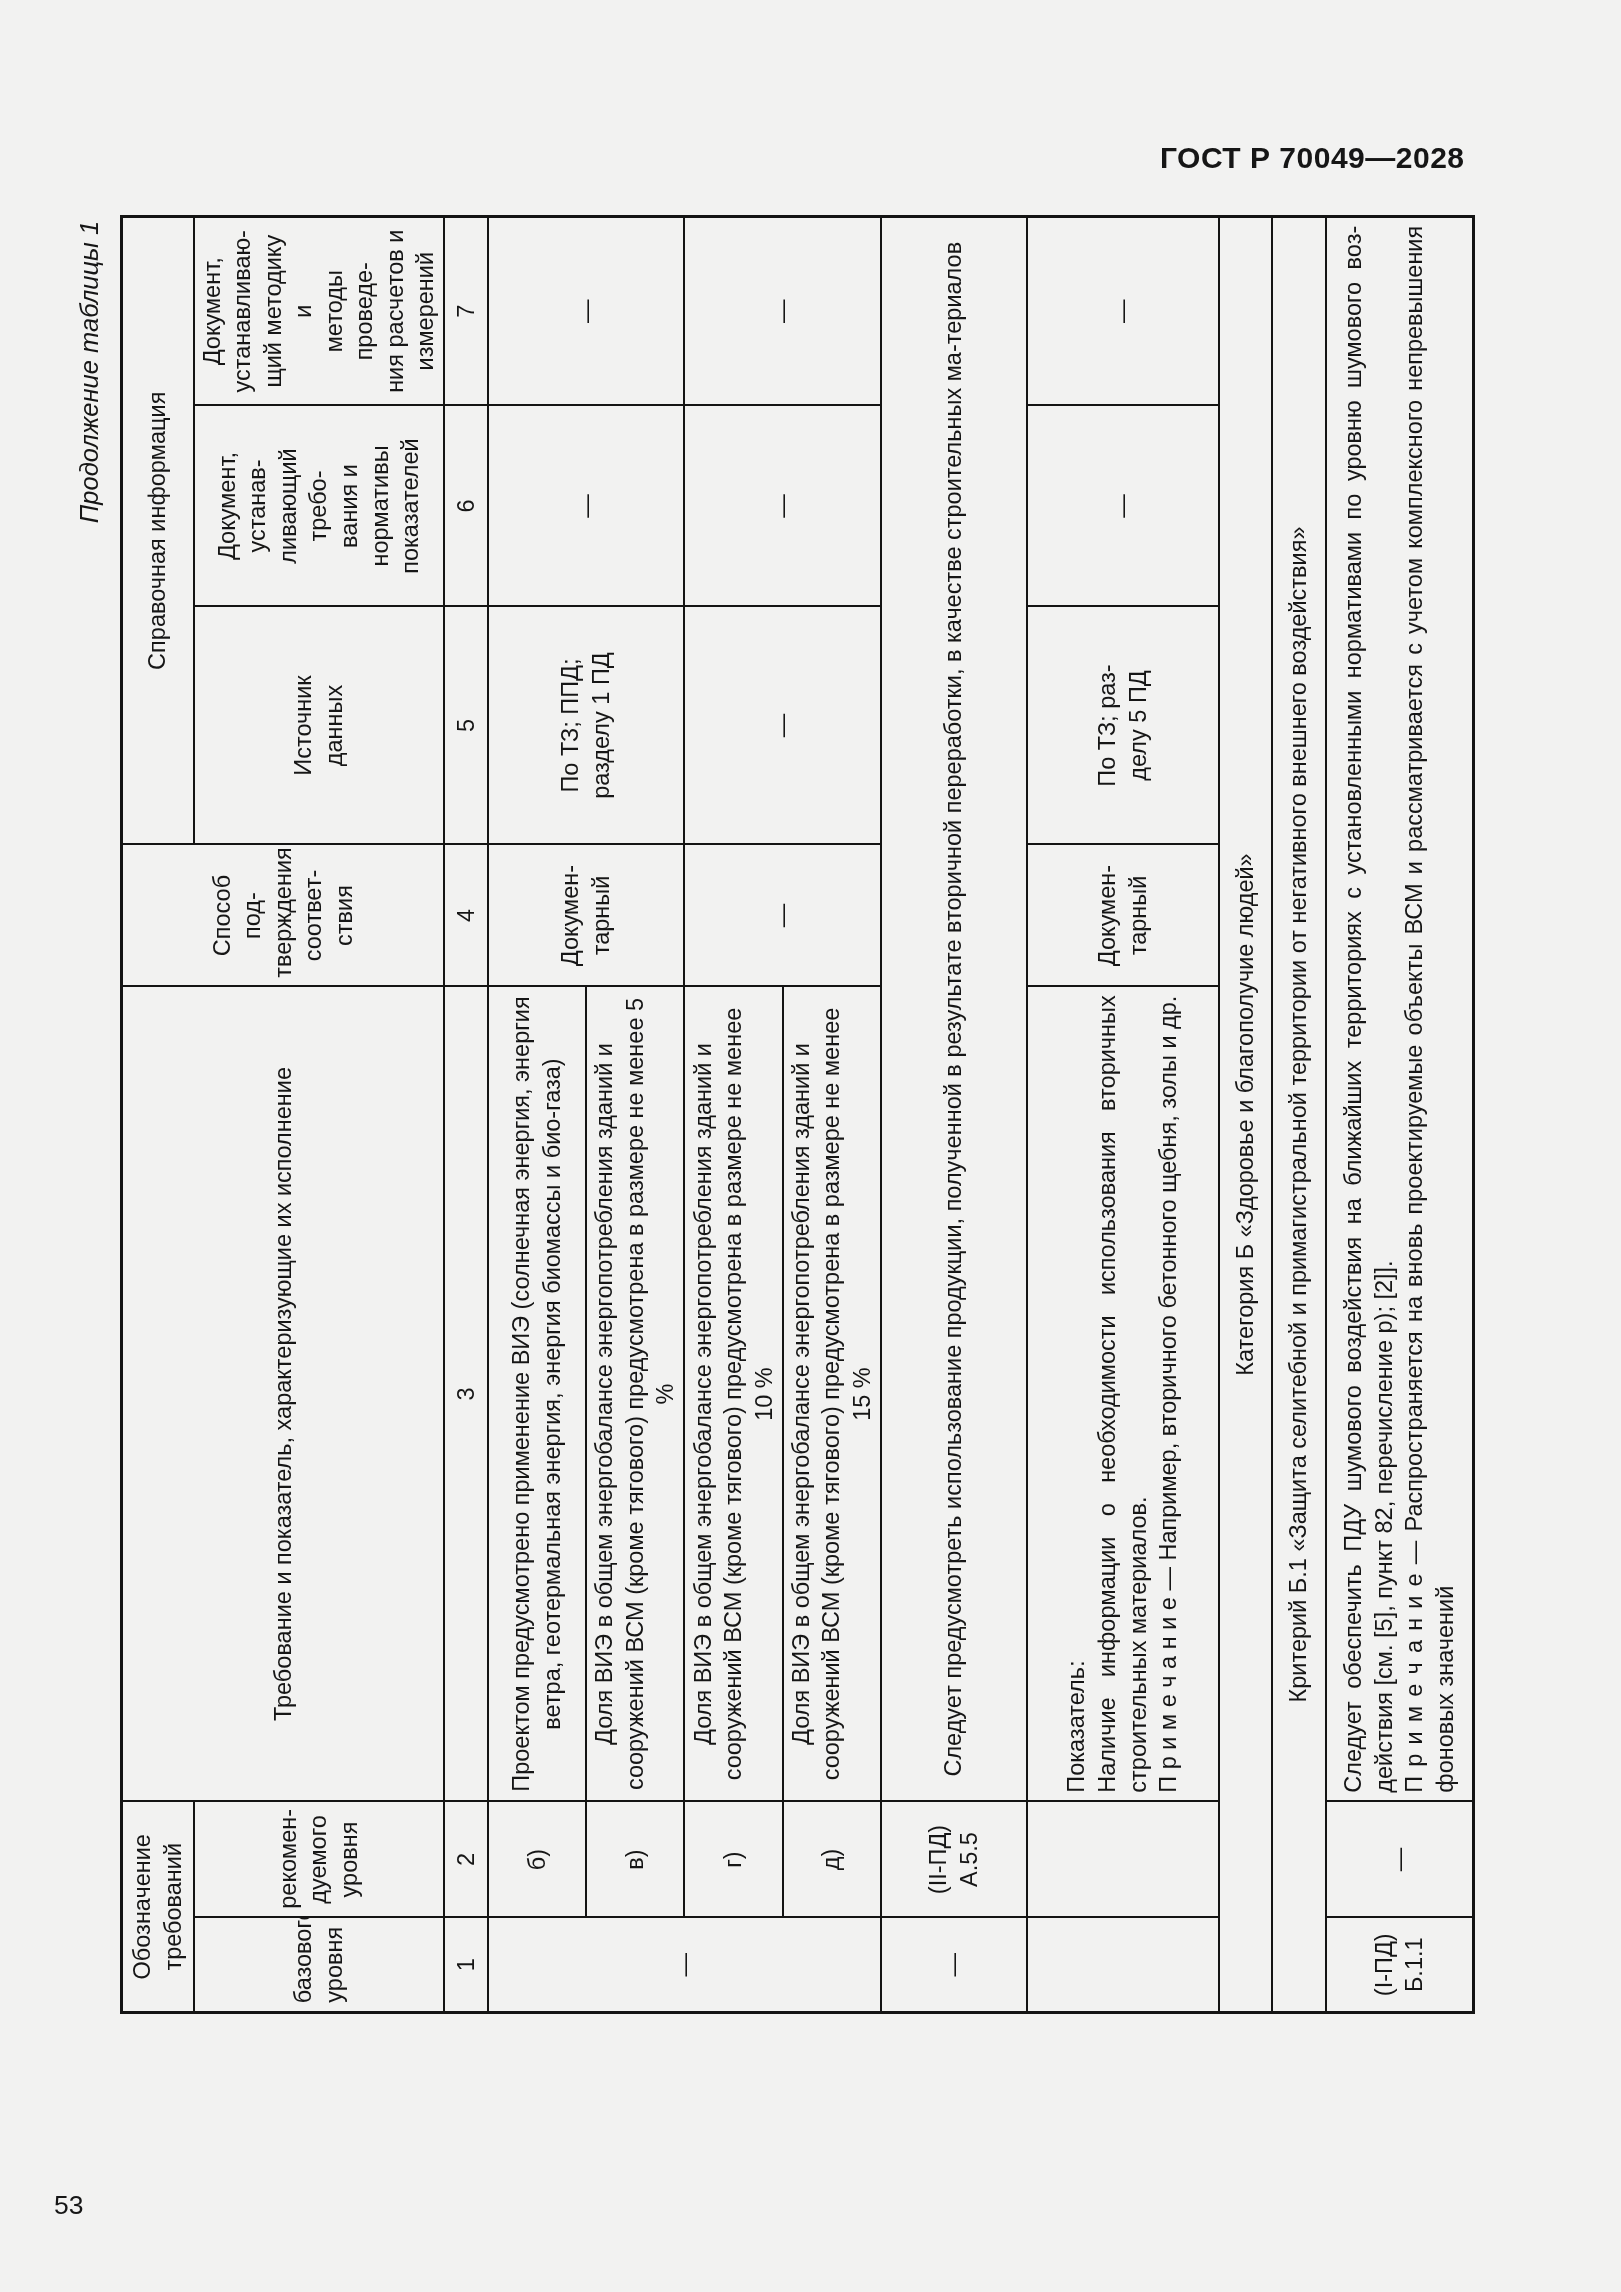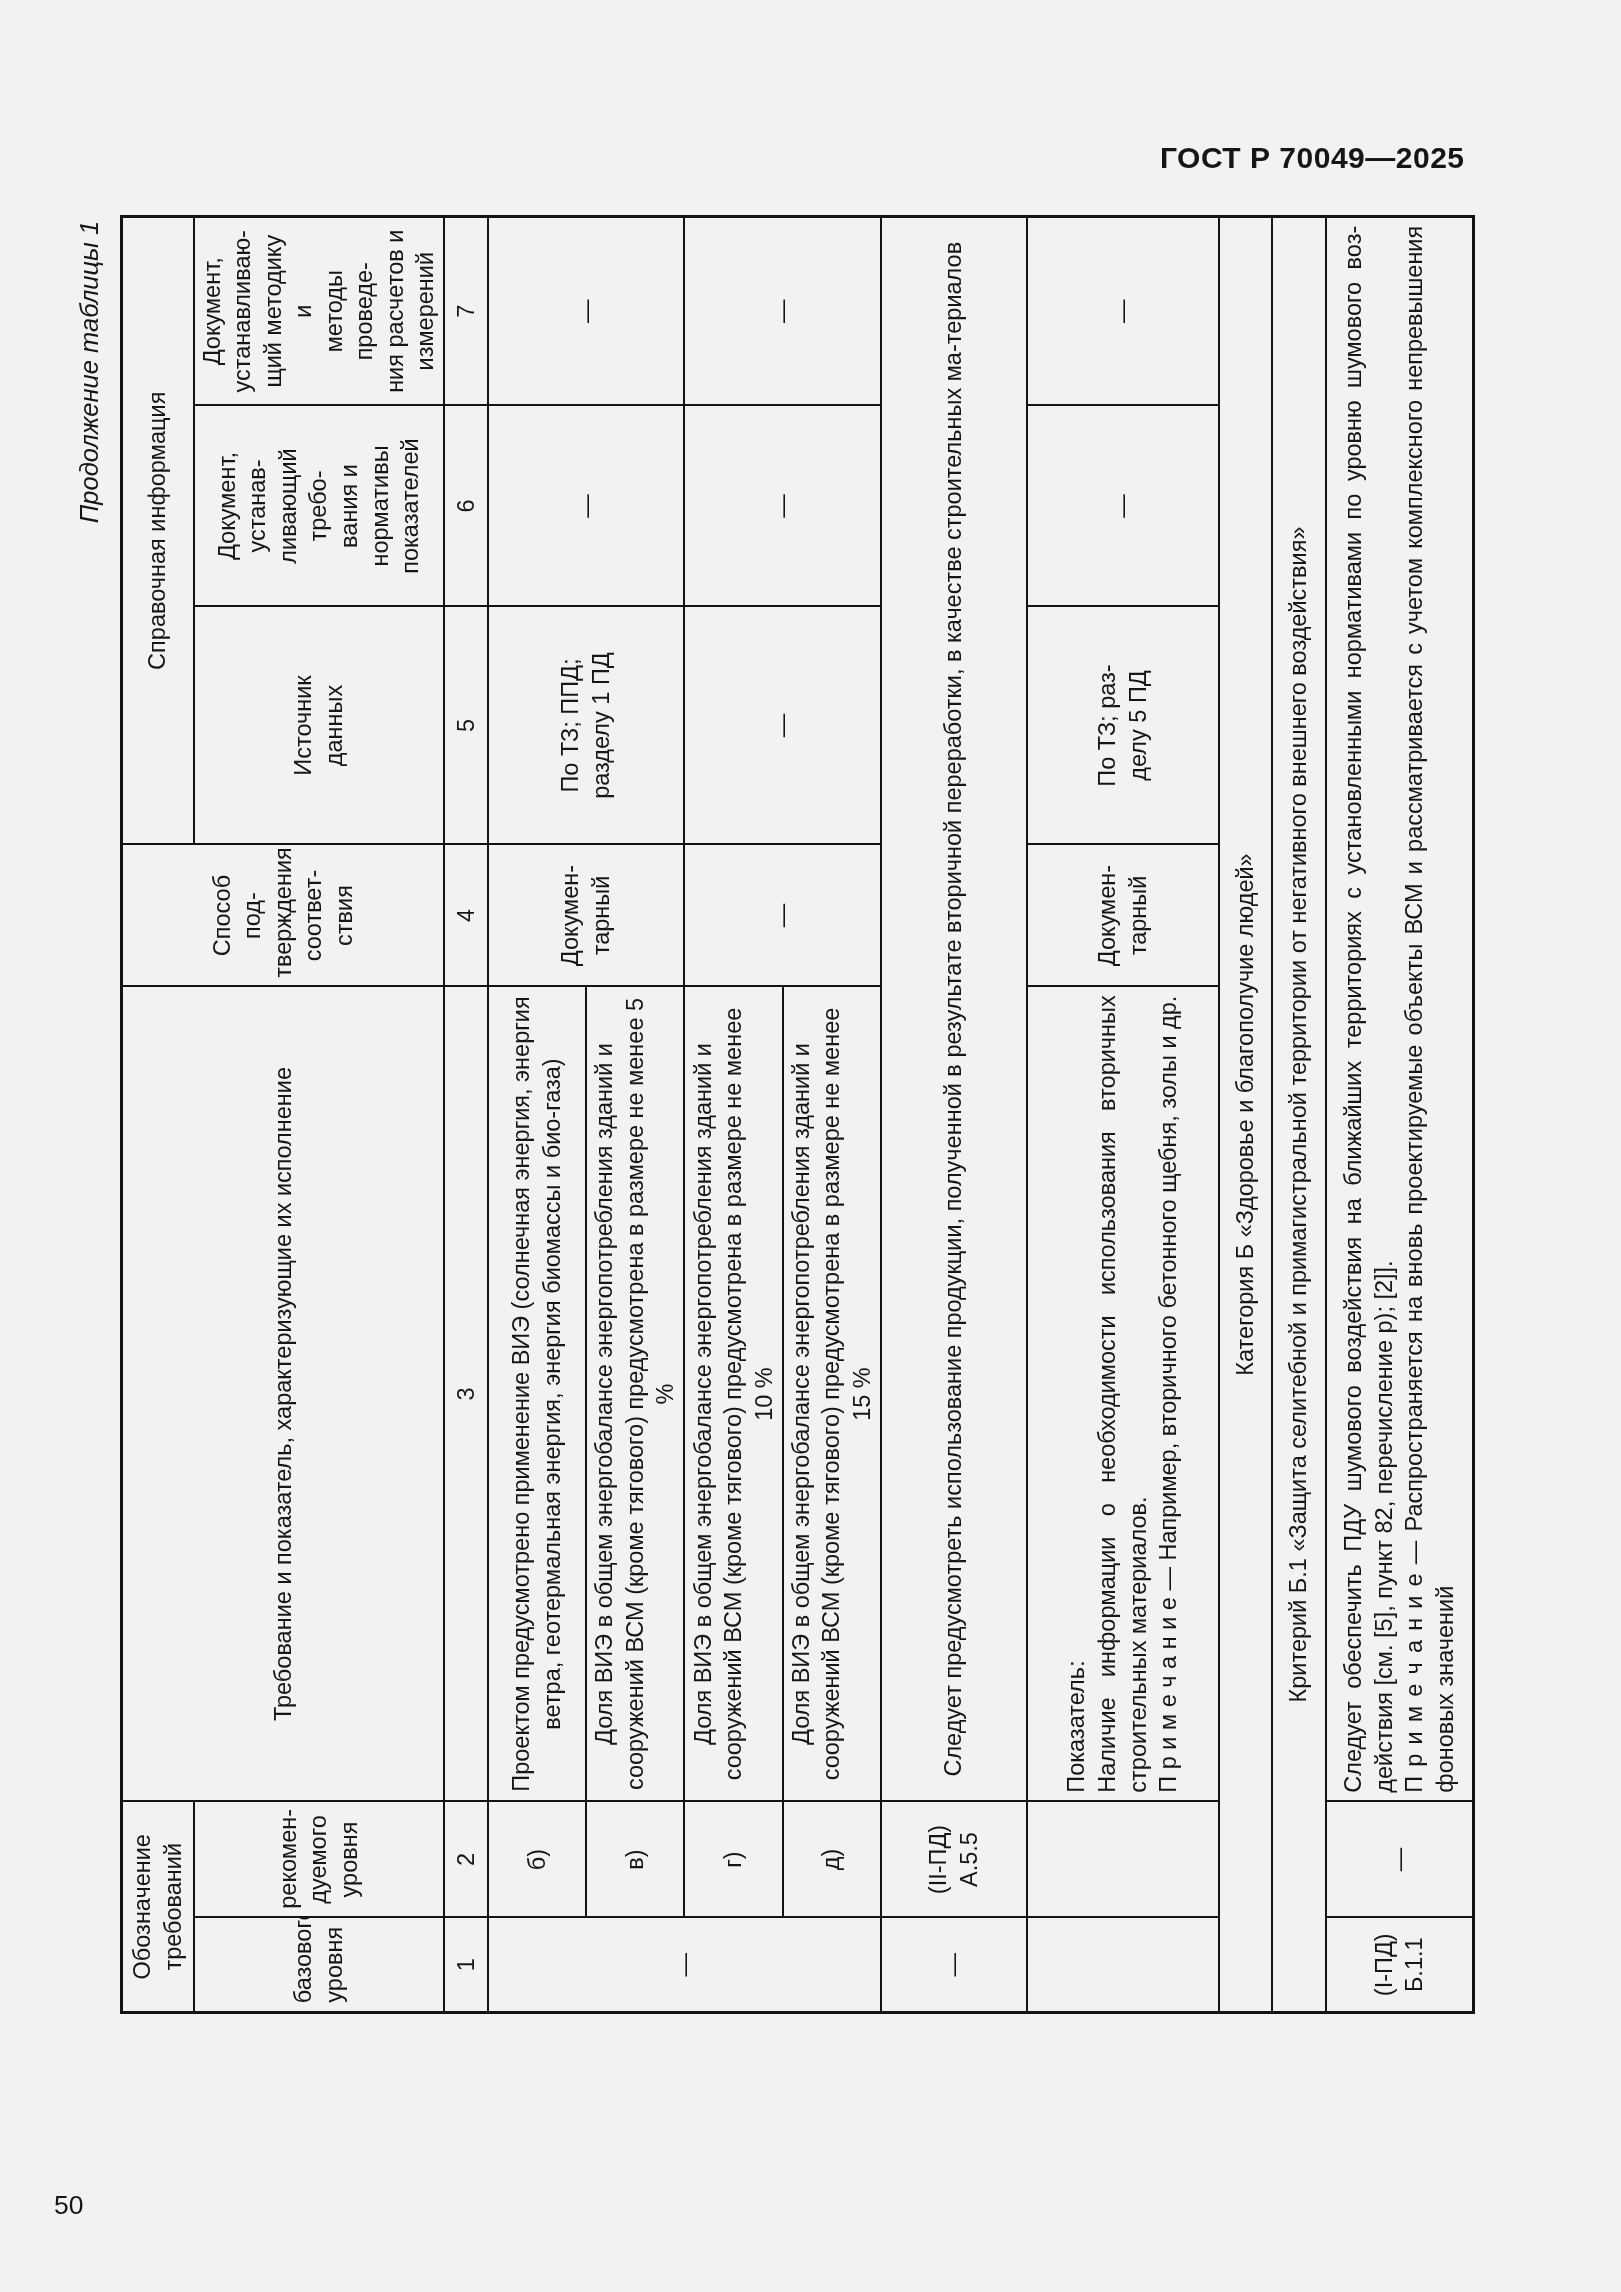--- a/index.html
+++ b/index.html
@@ -27,21 +27,21 @@
   td.body-left{text-align:justify;vertical-align:middle;padding:3.9px 11.8px;}
   td.pre{white-space:pre-line;}
   td.center-row{text-align:center;}
   .para{margin:0;text-align:justify;}
 </style>
 </head>
 <body>
 
 <div id="page">
 
-  <div class="gost-header">ГОСТ Р 70049—2025</div>
+  <div class="gost-header">ГОСТ Р 70049—2028</div>
 
   <div class="rot-wrap">
     <div class="rot-inner">
 
       <div class="tbl-caption">Продолжение таблицы 1</div>
 
       <table class="gost">
         <colgroup>
           <col style="width:95px">
             <col style="width:116px">
@@ -163,15 +163,15 @@
           <td colspan="5" class="body-left">
             <div class="para">Следует обеспечить ПДУ шумового воздействия на ближайших территориях с установленными нормативами по уровню шумового воз-действия [см. [5], пункт 82, перечисление р); [2]].</div>
             <div class="para">П р и м е ч а н и е — Распространяется на вновь проектируемые объекты ВСМ и рассматривается с учетом комплексного непревышения фоновых значений</div>
           </td>
         </tr>
       </tbody>
         </table>
     </div>
   </div>
 
-  <div class="page-number">50</div>
+  <div class="page-number">53</div>
 </div>
 
 
 </body></html>

